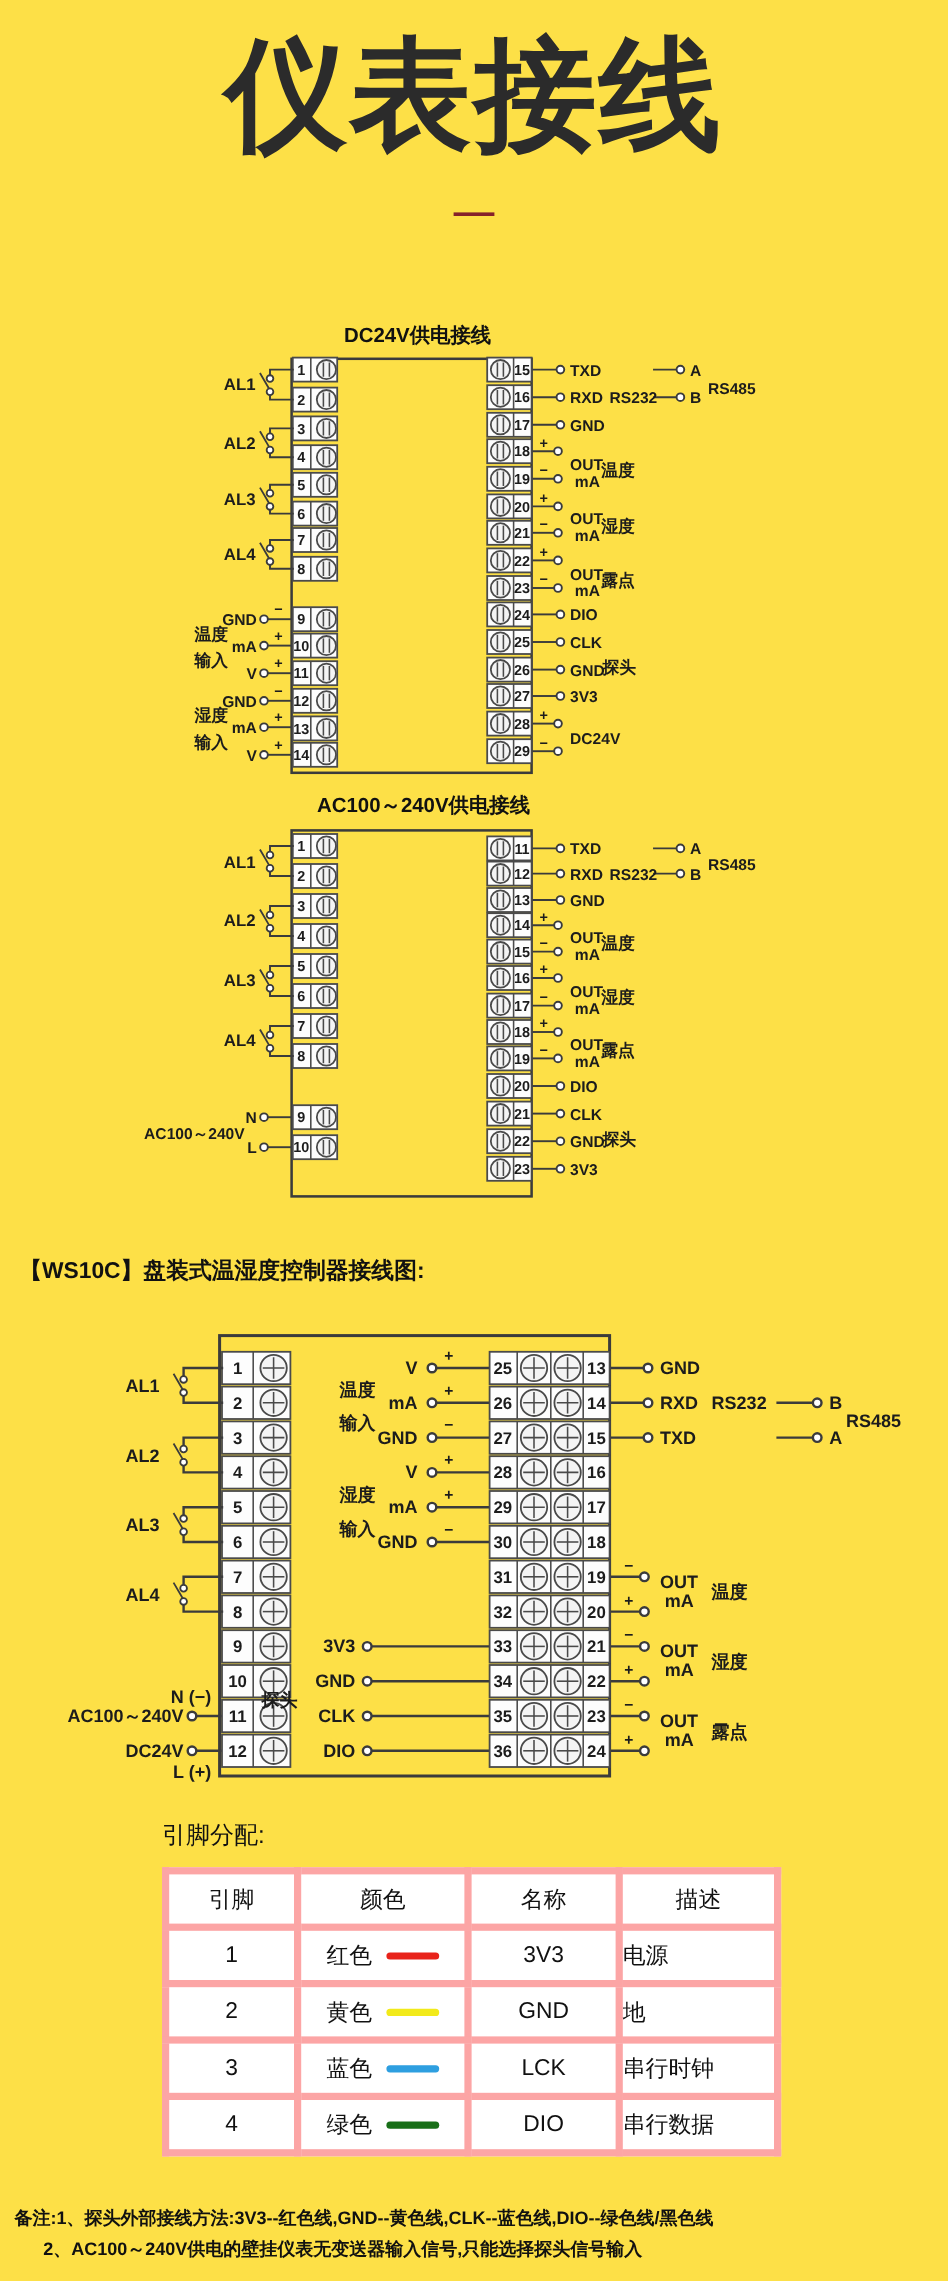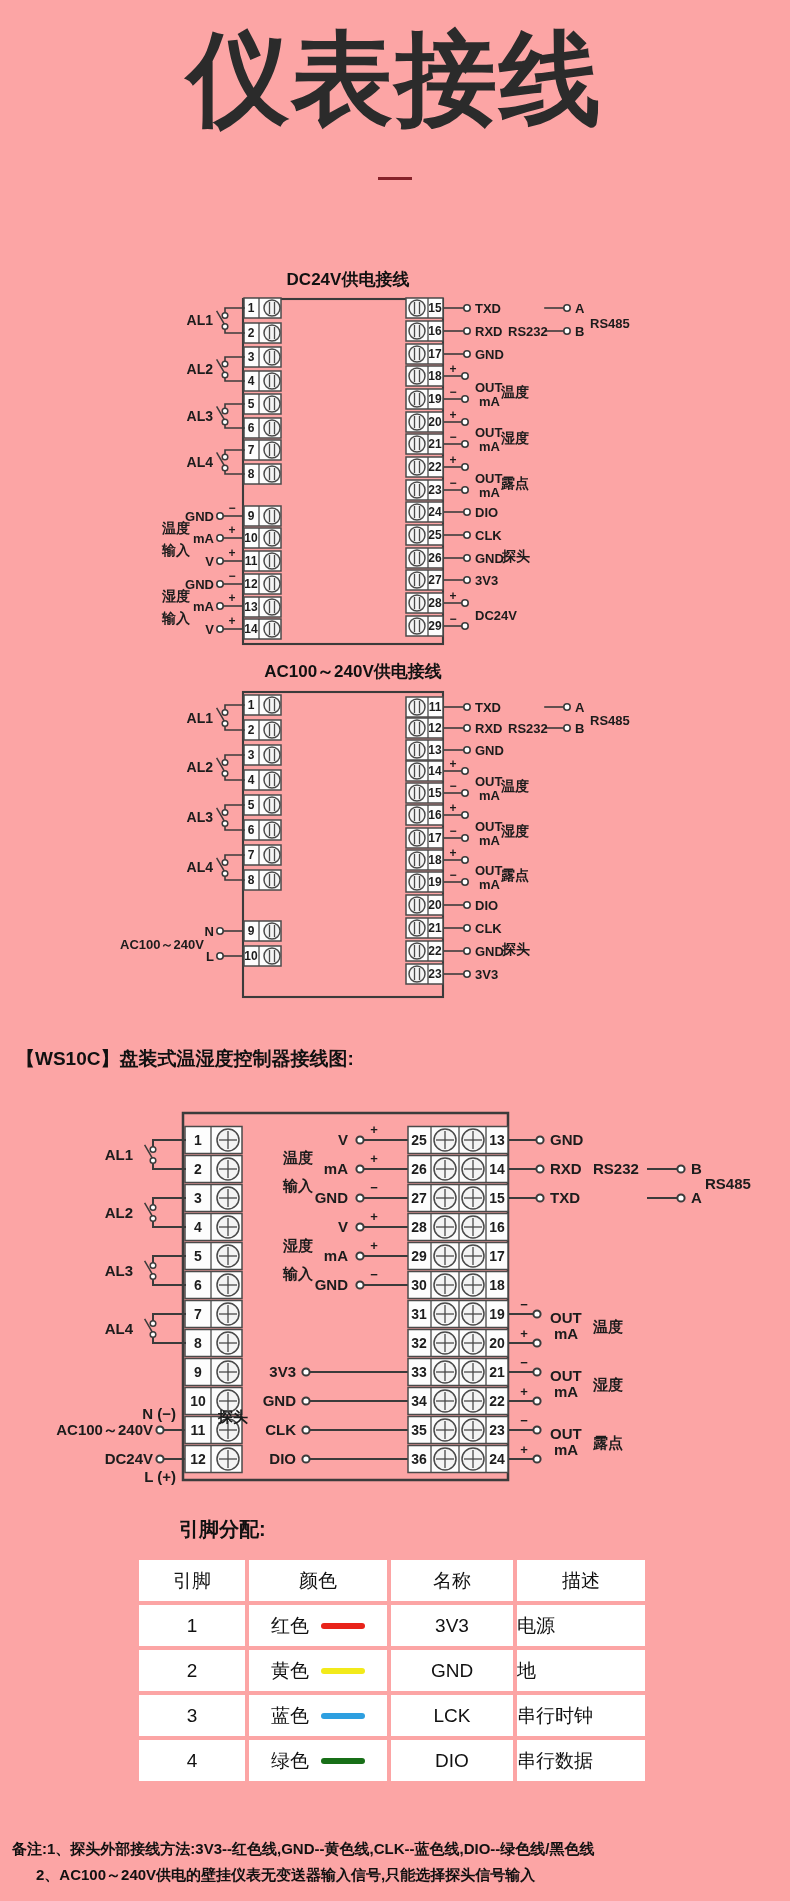--- a/index.html
+++ b/index.html
@@ -1,36 +1,36 @@
 <!DOCTYPE html>
 <html><head>
 <meta charset="utf-8">
 <style>
   html,body{margin:0;padding:0;background:#fff;}
-  .page{position:relative;width:790px;height:1901px;background:#fca5a5;overflow:hidden;
+  .page{position:relative;width:790px;height:1901px;background:#fde047;overflow:hidden;
         font-family:"Liberation Sans",sans-serif;color:#1c1c1c;}
   .banner{position:absolute;top:12px;left:0;width:790px;text-align:center;
           font-size:102px;font-weight:bold;color:#2b2b2b;letter-spacing:2px;}
   .divider{position:absolute;top:177px;left:378px;width:34px;height:3px;background:#86222a;}
   .sec-heading{position:absolute;left:16px;font-size:18px;font-weight:bold;color:#111;}
   .diagram{position:absolute;left:0;width:790px;padding-left:18px;}
   svg{display:block;}
   .dbox{fill:none;stroke:#3b3b3b;}
   .cell{fill:#fdfdfd;stroke:#4a4a4a;stroke-width:1.5;}
   .celldiv{stroke:#4a4a4a;stroke-width:1.3;}
   .screw{fill:#f4f4f4;stroke:#4a4a4a;stroke-width:1.5;}
   .screwline{stroke:#4a4a4a;stroke-width:1.3;}
   .wire{fill:none;stroke:#3b3b3b;stroke-linecap:square;}
   .dot{fill:#fff;stroke:#3b3b3b;}
   text.dlabel{fill:#1c1c1c;font-weight:bold;font-family:"Liberation Sans",sans-serif;}
   text.dtitle{fill:#111;font-weight:bold;font-family:"Liberation Sans",sans-serif;}
-  .pin-heading{position:absolute;font-size:20px;font-weight:bold;color:#111;margin-left:44px;}
+  .pin-heading{position:absolute;font-size:20px;font-weight:normal;color:#111;}
   table.pin-table{position:absolute;border-collapse:collapse;table-layout:fixed;
                   font-size:19px;color:#111;background:#fff;}
-  table.pin-table th,table.pin-table td{border:4px solid #fca5a5;text-align:center;
+  table.pin-table th,table.pin-table td{border:6px solid #fca5a5;text-align:center;
                   height:41px;padding:0;font-weight:normal;}
   table.pin-table td.desc-cell{text-align:left;}
   .color-cell-inner{display:inline-flex;align-items:center;gap:12px;justify-content:center;}
   .swatch{display:inline-block;width:44px;height:6px;border-radius:3px;}
   .notes{position:absolute;left:12px;top:1836px;width:772px;font-size:15px;
          font-weight:bold;color:#111;line-height:1.75;}
   .note2{margin-left:24px;}
 </style>
 </head>
 <body>

